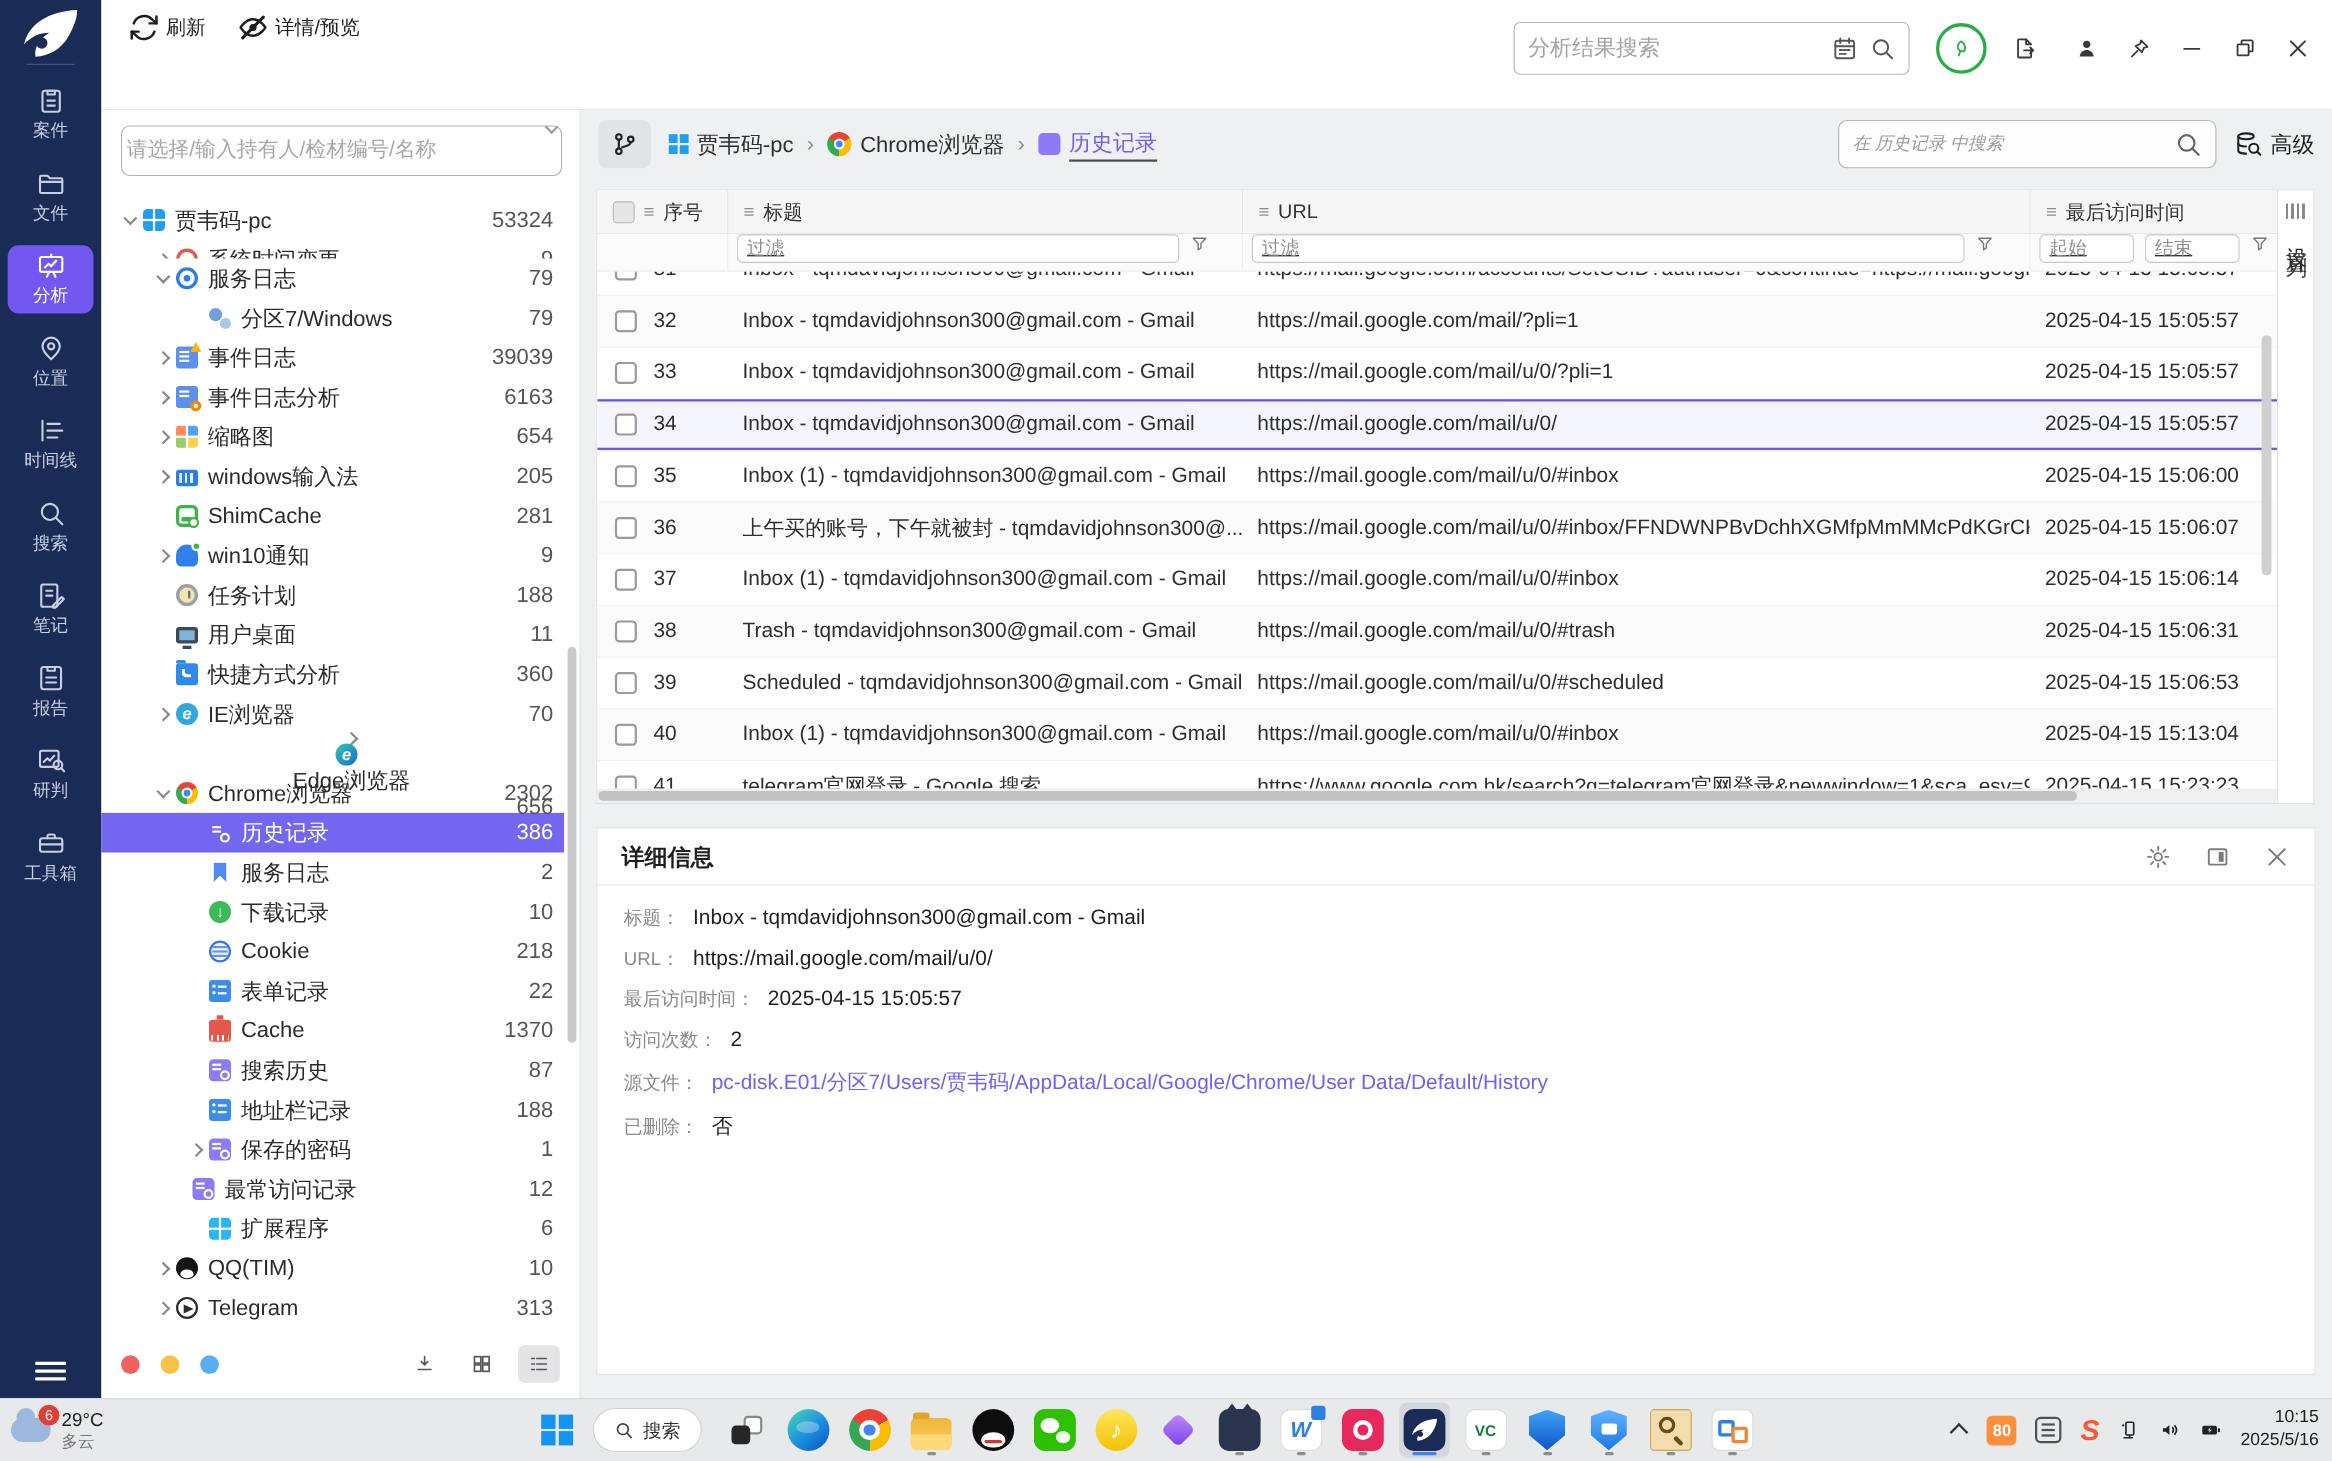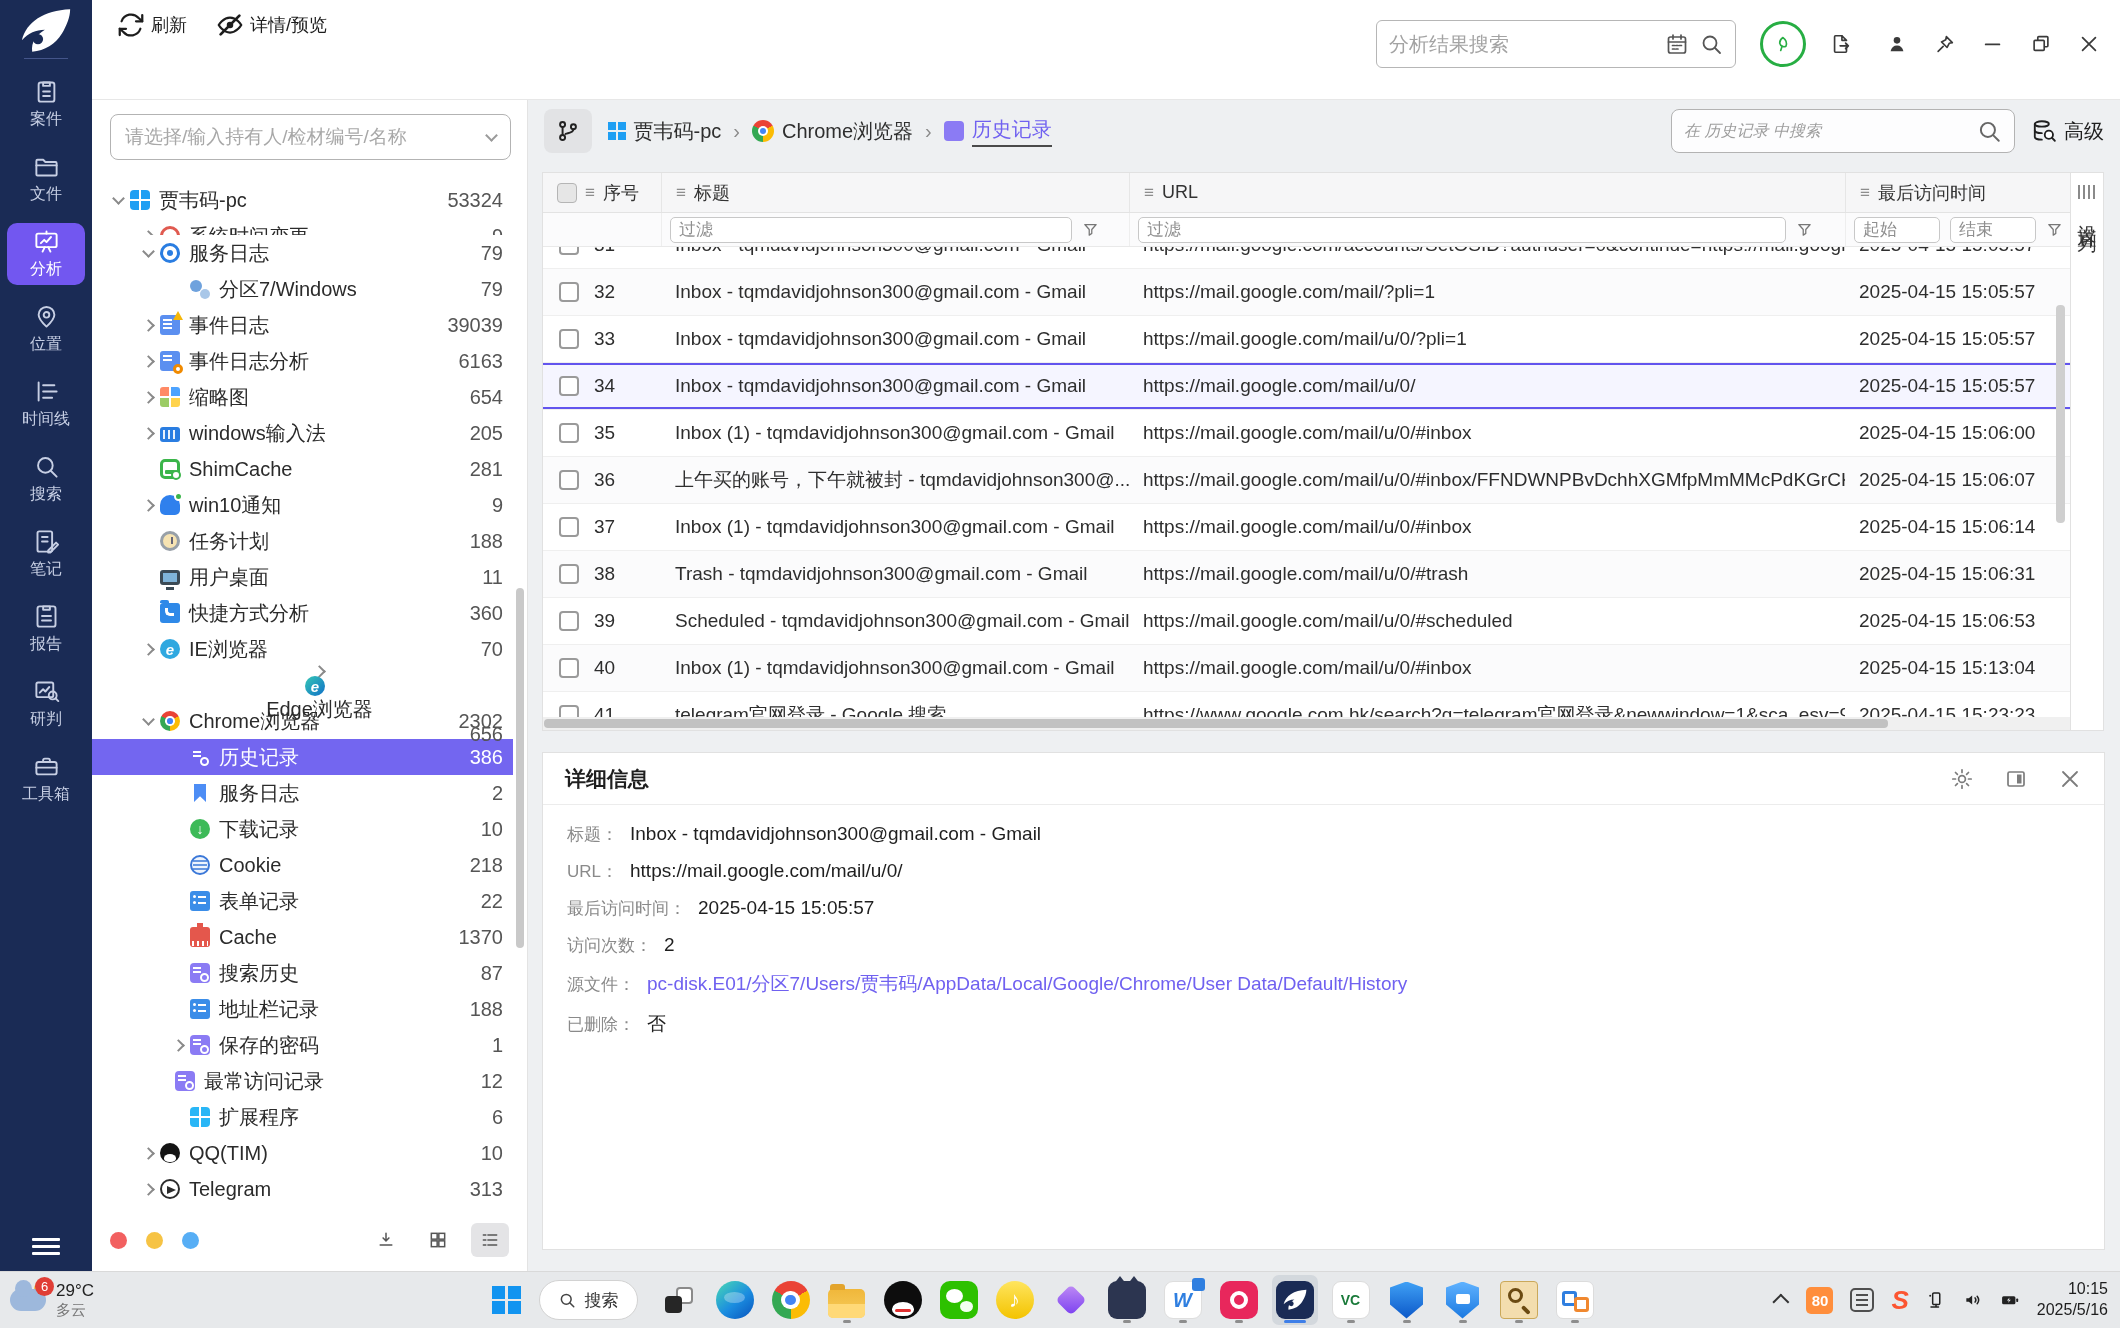--- a/index.html
+++ b/index.html
@@ -39,21 +39,21 @@
   .icon-btn { color:#3a3a3a; cursor:pointer; display:flex; }
   .icon-btn svg { width:22px; height:22px; }
   .win-ctrl { display:flex; align-items:center; gap:26px; margin-left:10px; }
 
   
   .content { position:absolute; left:92px; top:100px; right:0; bottom:57px; }
 
   
   .tree-panel { position:absolute; left:0; top:0; bottom:0; width:435px; background:#fff; }
   .tree-select { margin:14px 16px 10px 18px; height:46px; border:1px solid #b3b3b3; border-radius:8px;
-    display:flex; align-items:center; padding:0 14px; background:#fff; }
+    display:flex; padding:0 4px; background:#fff; }
   .tree-select input { flex:1; border:0; outline:0; font-size:19px; background:transparent; color:#444; }
   .tree-select input::placeholder { color:#a8a8a8; }
   .tree { position:absolute; top:82px; bottom:62px; left:0; right:14px; overflow:hidden; }
   .tree-row { height:36px; display:flex; align-items:center; padding-right:10px; font-size:20px;
     color:#2b2b2b; cursor:pointer; white-space:nowrap; }
   .tree-row .count { margin-left:auto; color:#555; }
   .tree-row.sel { background:#7366f0; color:#fff; }
   .tree-row.sel .count { color:#fff; }
   .row-clip { height:17px; overflow:hidden; }
   .chev { width:24px; flex:none; display:flex; align-items:center; justify-content:center; }
@@ -176,22 +176,22 @@
     border:1px solid #e1e1e1; display:flex; flex-direction:column; }
   .tgrid { display:grid; grid-template-columns:118px 468px 716px 1fr; }
   .t-head { height:40px; background:#f6f6f7; border-bottom:1px solid #e3e3e3; align-items:center;
     font-size:18px; color:#333; }
   .t-head > div { display:flex; align-items:center; height:100%; padding-left:14px; gap:8px;
     border-left:1px solid #e6e6e6; cursor:pointer; }
   .t-head > div:first-child { border-left:0; }
   .tri { color:#8d8d8d; font-size:17px; }
   .hd-cbx { width:20px; height:20px; border:1px solid #b5b5b5; border-radius:4px; background:#e6e6e6; cursor:pointer; }
   .t-filter { height:34px; border-bottom:1px solid #e9e9e9; background:#fbfbfc; align-items:center; }
-  .t-filter > div { display:flex; align-items:center; height:100%; gap:10px; padding:0 8px;
-    border-left:1px solid #eee; }
+  .t-filter > div { display:flex; height:100%; gap:10px; padding:0 8px;
+    border-left:1px solid #eee;text-decoration:underline; }
   .t-filter > div:first-child { border-left:0; }
   .f-input { height:26px; border:1px solid #c8c8c8; border-radius:5px; background:#fff;
     font-size:17px; color:#555; padding:0 8px; outline:0; }
   .f-input::placeholder { color:#8f8f8f; }
   .funnel { color:#777; display:flex; cursor:pointer; }
   .funnel svg { width:17px; height:17px; }
   .rows { flex:1; overflow:hidden; position:relative; }
   .rows-inner { margin-top:-25px; }
   .trow { height:47px; align-items:center; border-bottom:1px solid #efefef; font-size:19px; color:#2e2e2e;
     background:#fff; cursor:pointer; }

